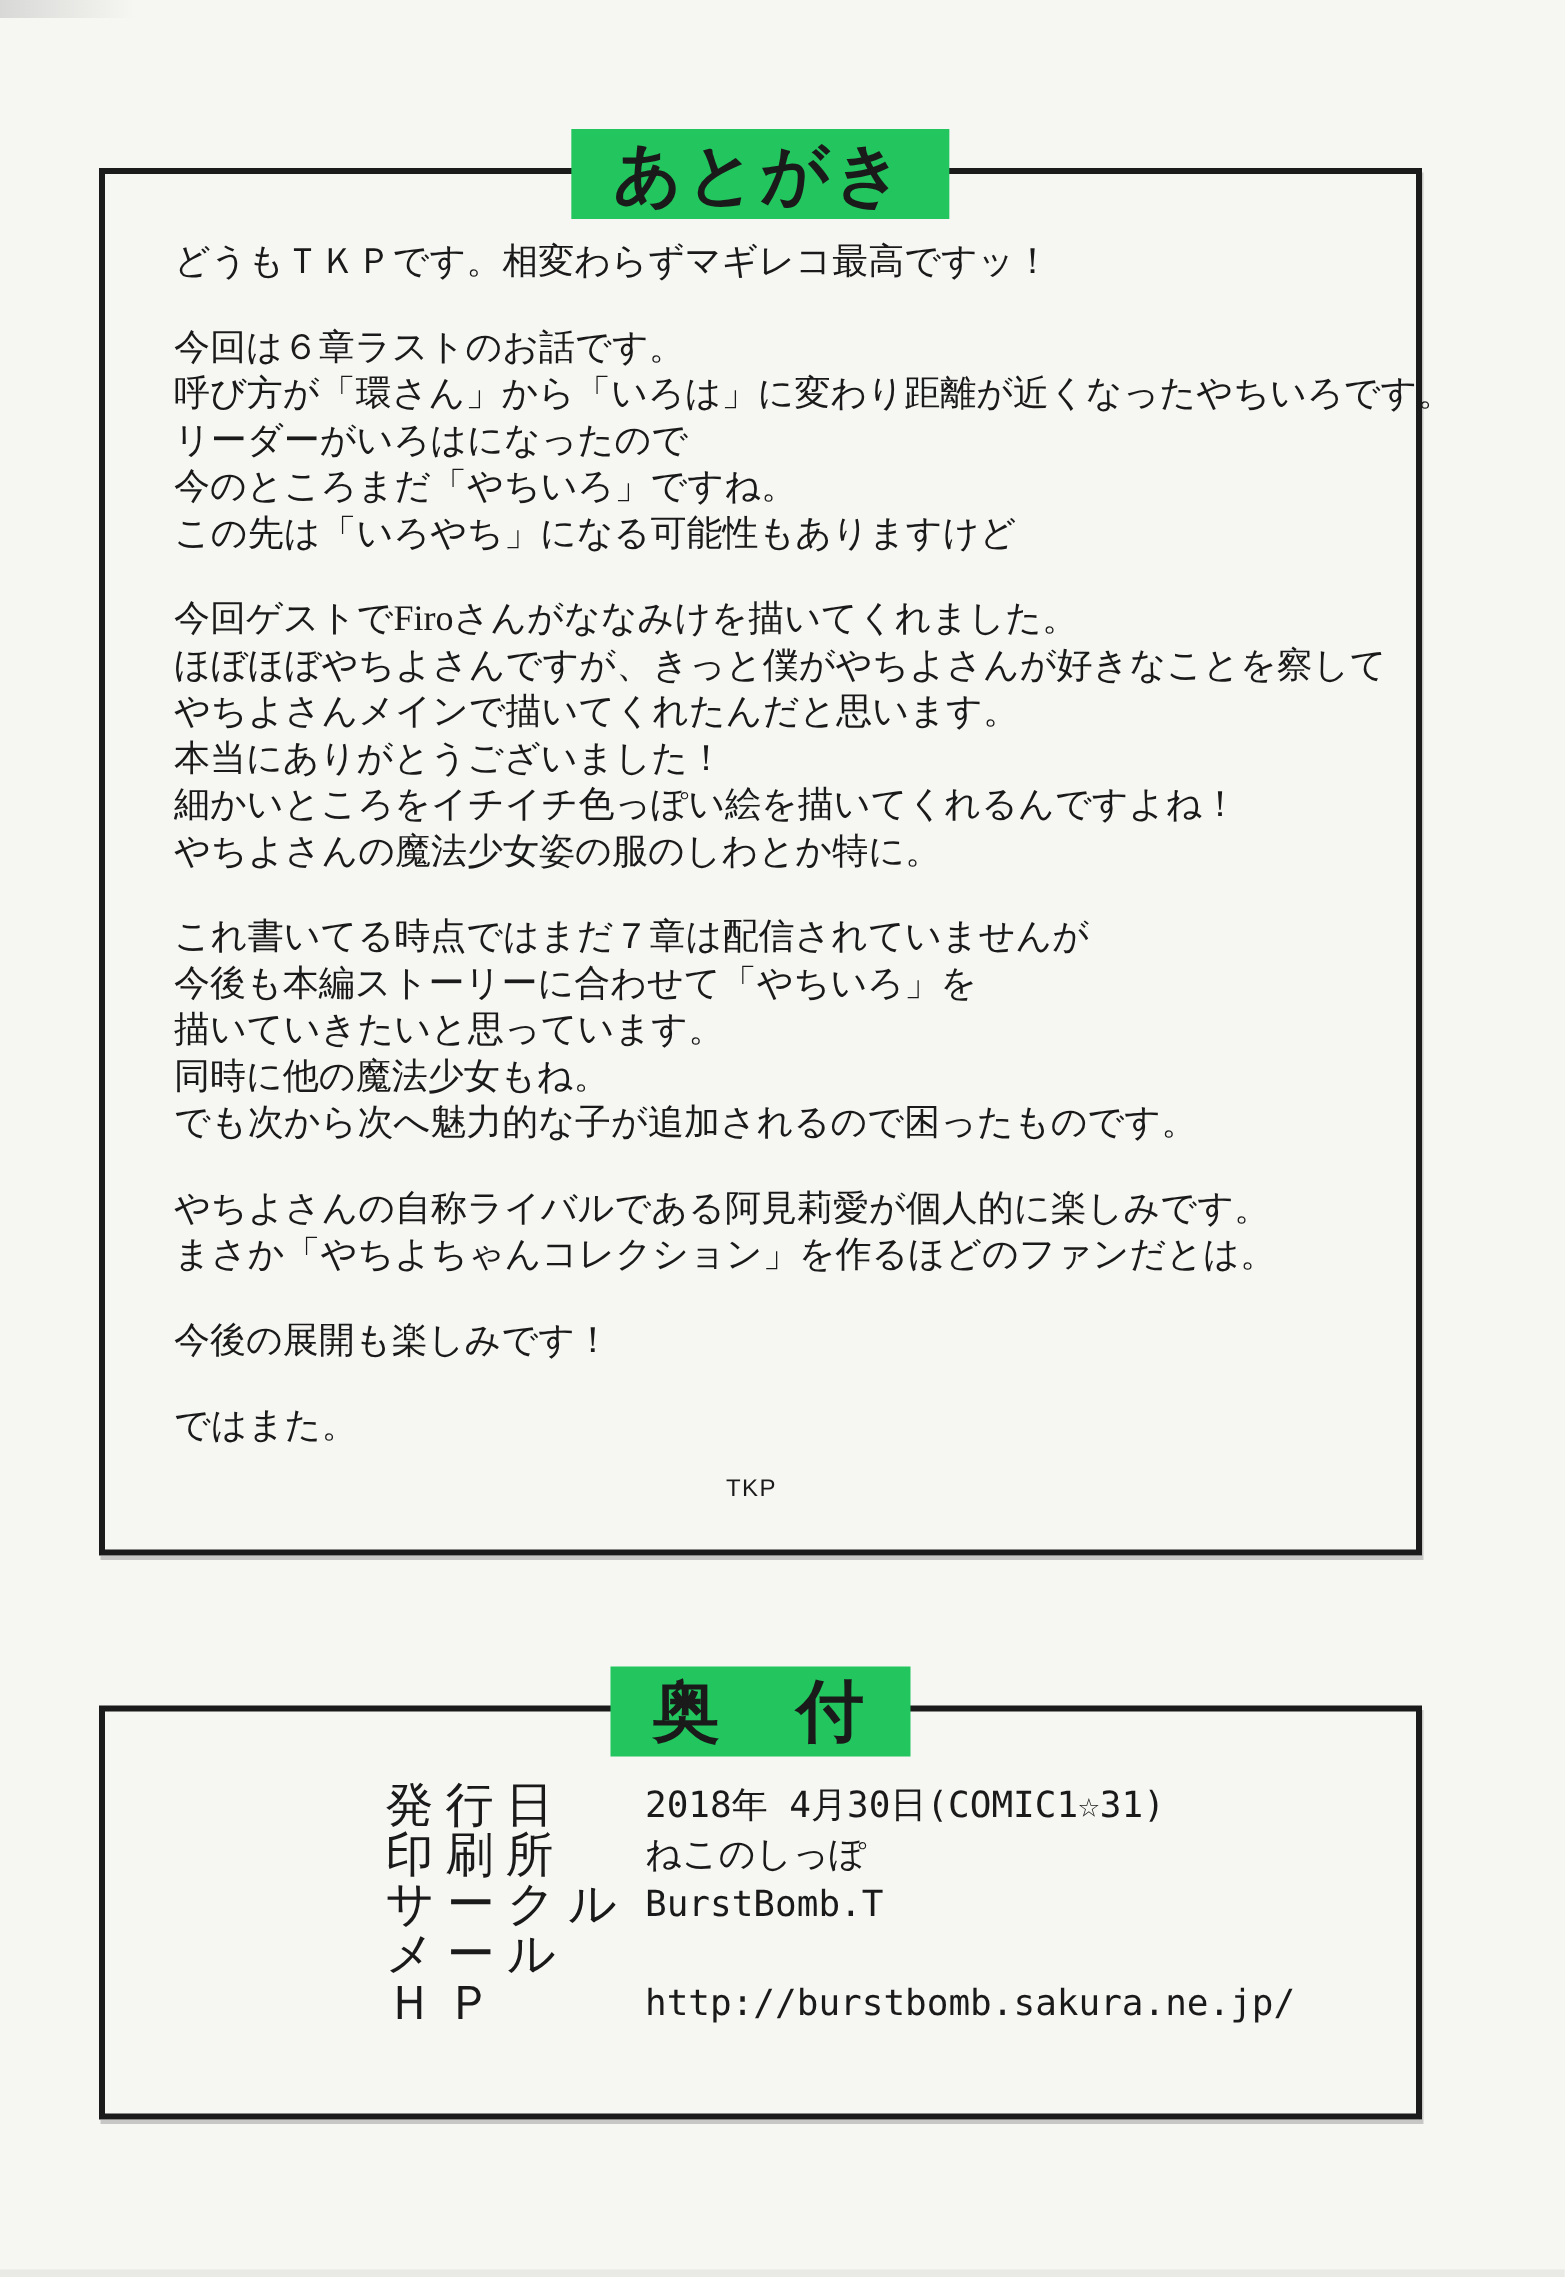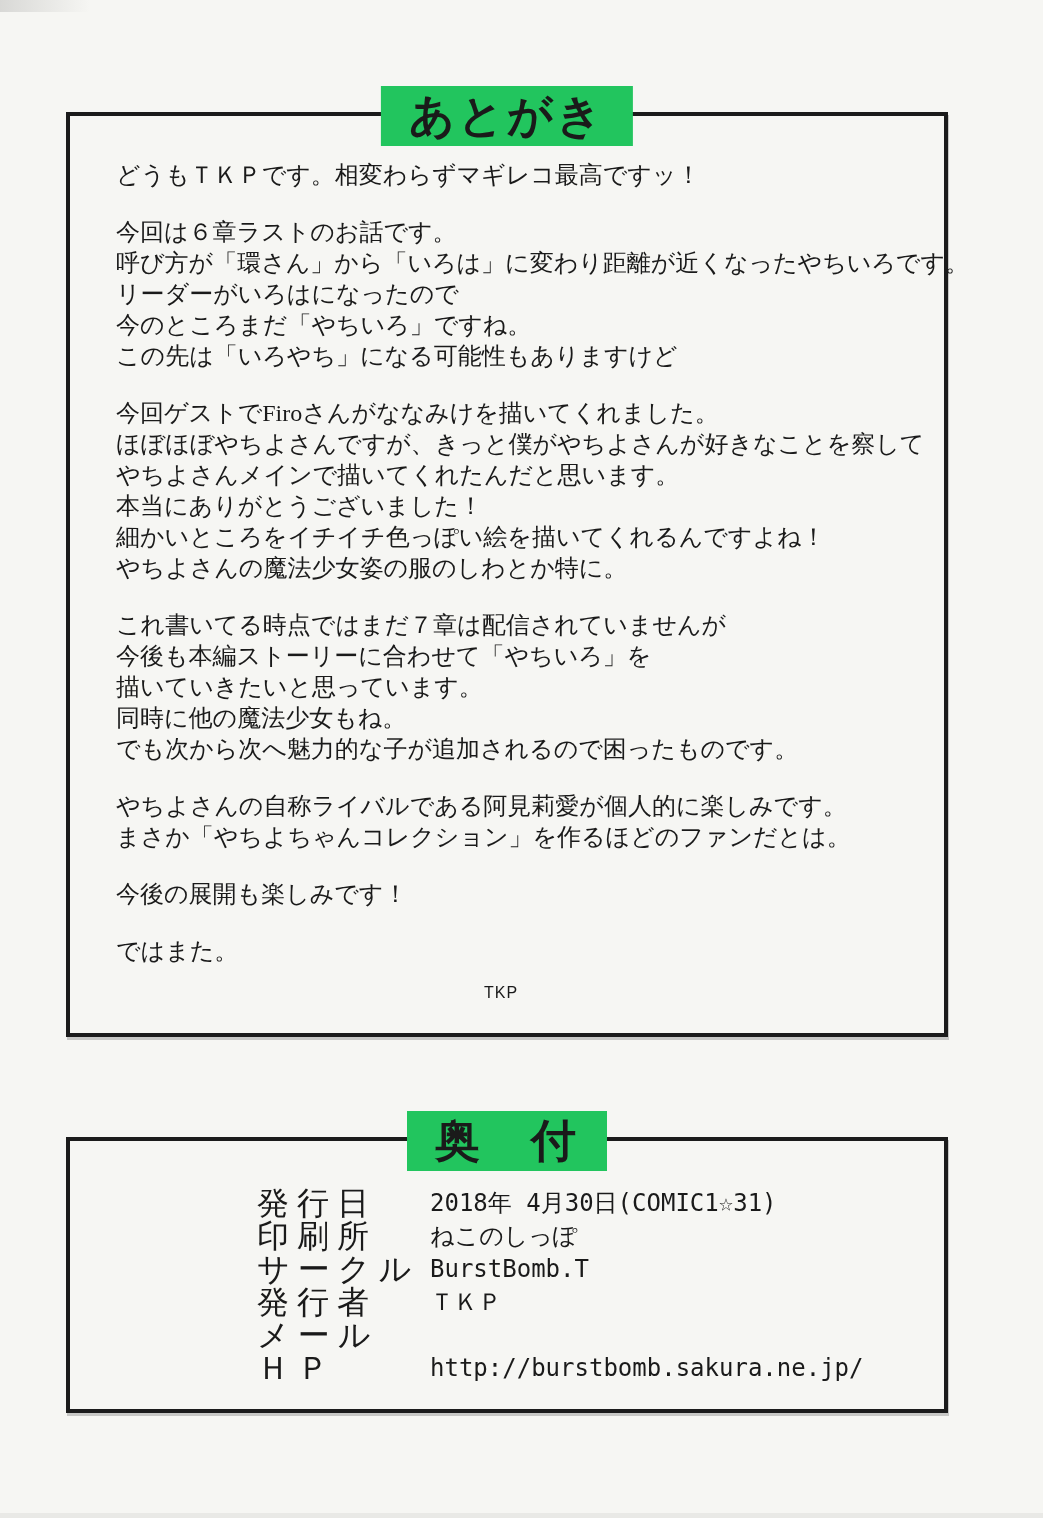--- a/index.html
+++ b/index.html
@@ -122,24 +122,20 @@
       </div>
       <div class="col-row">
         <div class="col-label">印刷所</div>
         <div class="col-value">ねこのしっぽ</div>
       </div>
       <div class="col-row">
         <div class="col-label">サークル</div>
         <div class="col-value">BurstBomb.T</div>
       </div>
       <div class="col-row">
-        <div class="col-label">発行者</div>
-        <div class="col-value">ＴＫＰ</div>
-      </div>
-      <div class="col-row">
         <div class="col-label">メール</div>
       </div>
       <div class="col-row">
         <div class="col-label">ＨＰ</div>
         <div class="col-value">http://burstbomb.sakura.ne.jp/</div>
       </div>
     </div>
   </section>
 
 </div>

